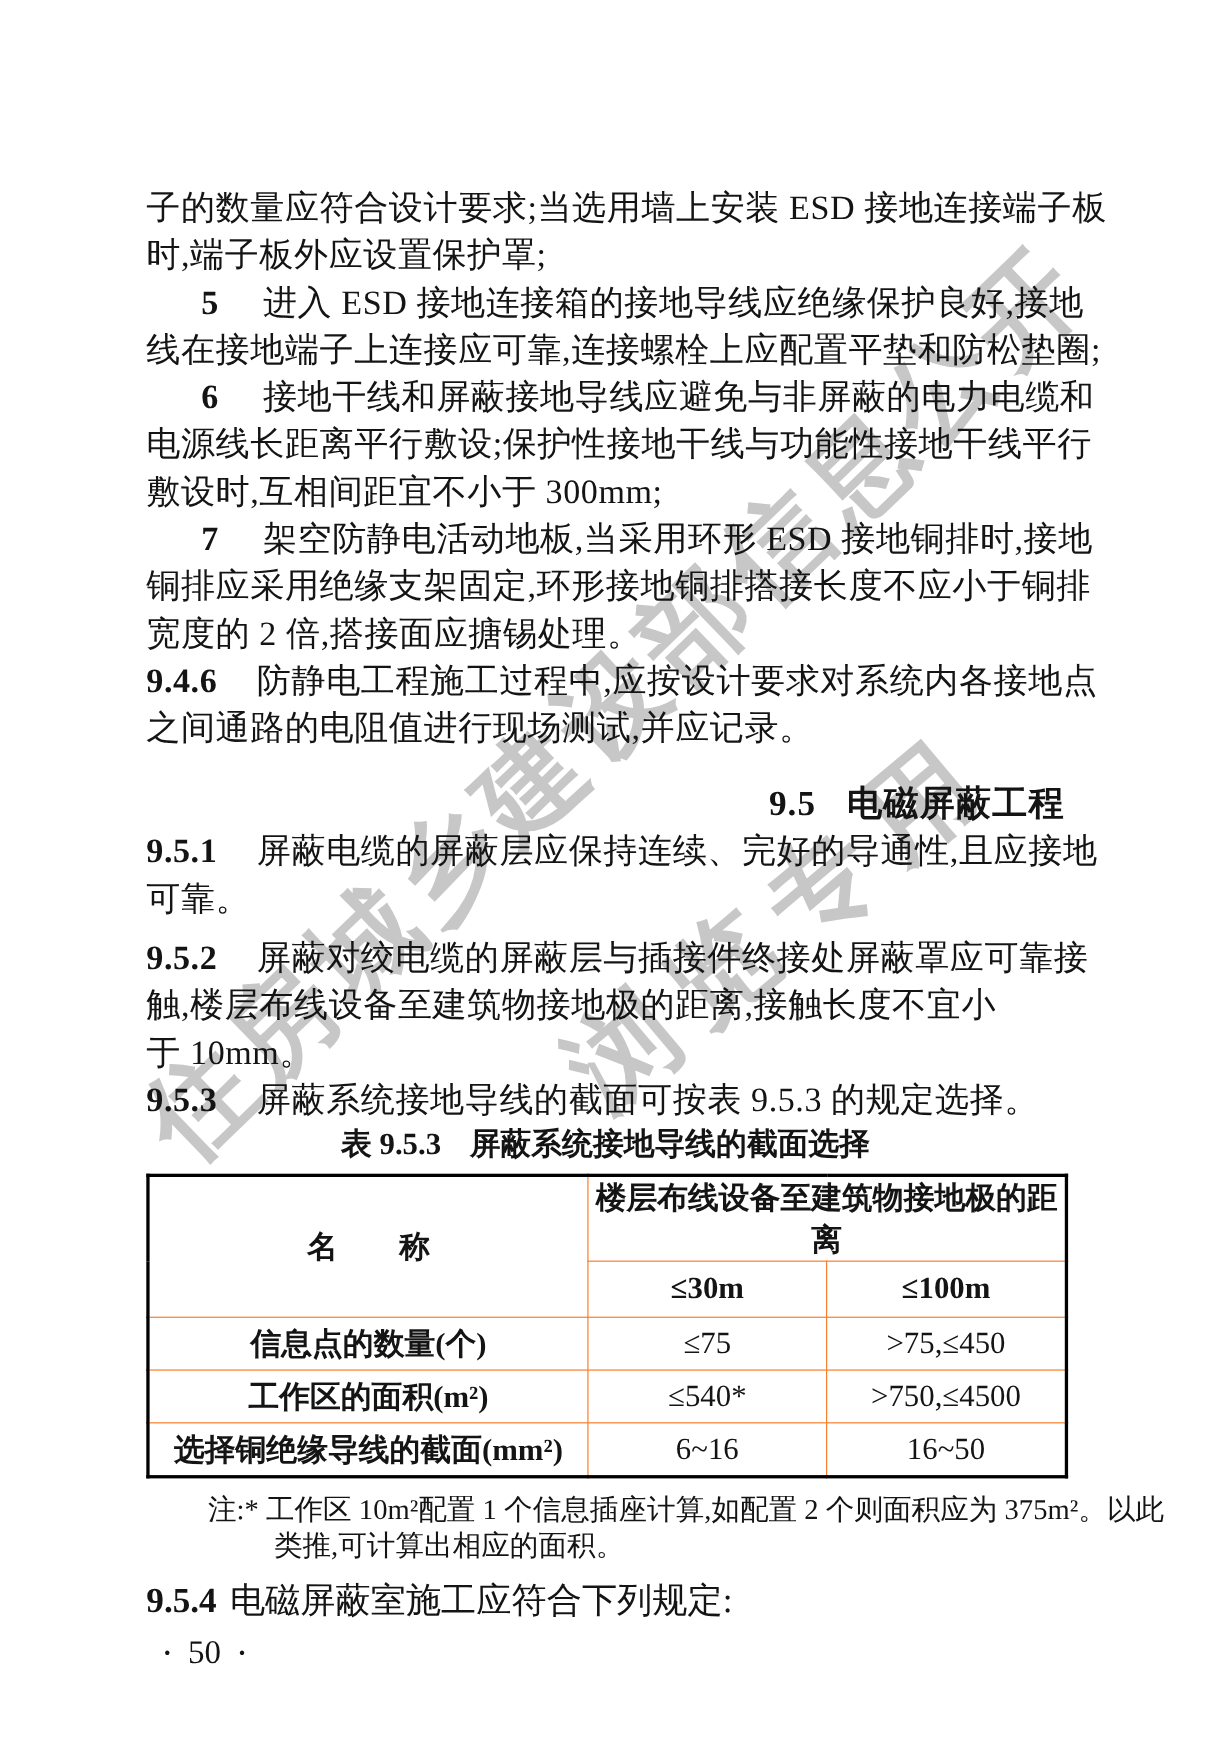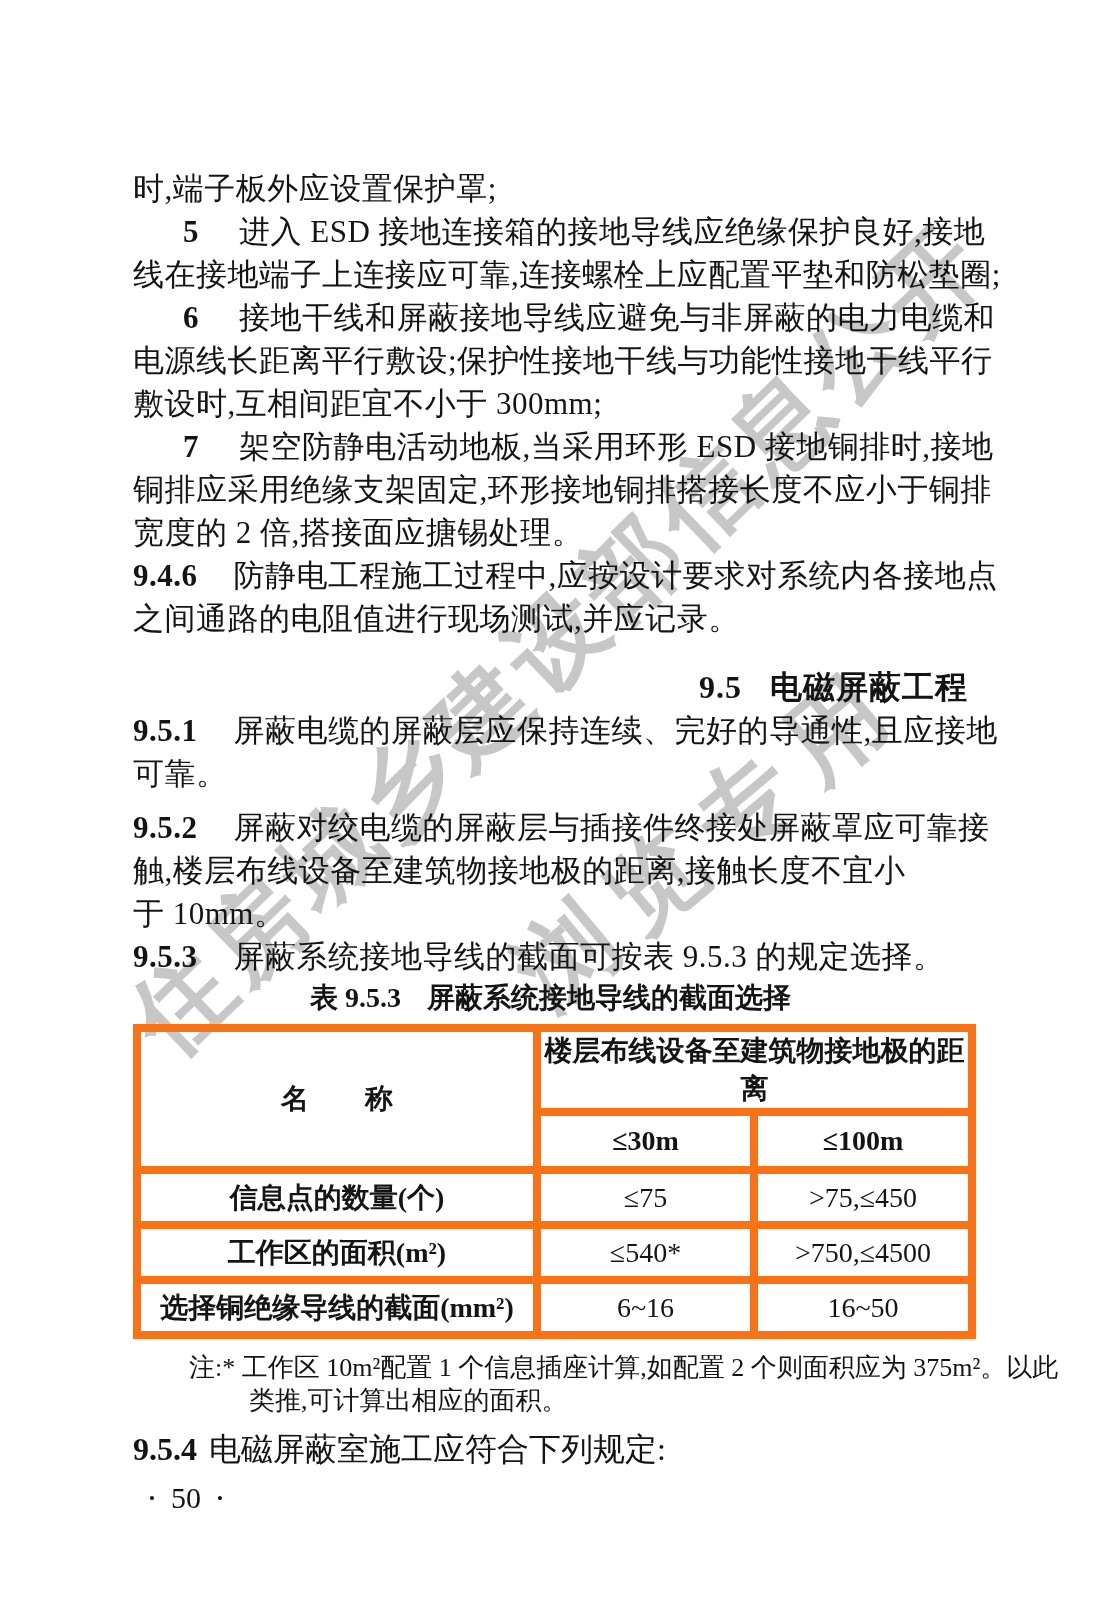--- a/index.html
+++ b/index.html
@@ -26,21 +26,21 @@
   .section-heading{margin-top:26px;text-align:right;font-weight:bold;
     font-size:32px;line-height:43px;letter-spacing:1px;}
   .section-heading .sh-num{margin-right:28px;}
   .block-951{}
   .block-952{margin-top:11px;}
   .table-title{margin-top:2px;text-align:center;font-weight:bold;
     font-size:28px;line-height:36px;}
   .table-title .t-prefix{margin-right:26px;}
   table.spec{border-collapse:collapse;margin-top:8px;width:835px;table-layout:fixed;
     border:3px solid #000;}
-  table.spec td{border:8px solid #f97316;text-align:center;vertical-align:middle;
+  table.spec td{border:1px solid #f97316;text-align:center;vertical-align:middle;
     font-size:28px;padding:0;}
   td.h1{height:44px;}
   td.h2{height:50px;}
   td.dr{height:47px;}
   .cell-bold{font-weight:bold;}
   .note{margin-top:12px;font-size:26px;line-height:33px;}
   .note-l1{padding-left:56px;white-space:nowrap;}
   .note-l2{padding-left:116px;white-space:nowrap;}
   .clause-954{margin-top:10px;font-size:32px;line-height:44px;white-space:nowrap;}
   .clause-954 .num{margin-right:12px;}
@@ -51,20 +51,21 @@
 </head>
 <body>
 
 <div class="page">
 
   <div class="wm wm-primary">住房城乡建设部信息公开</div>
   <div class="wm wm-secondary">浏览专用</div>
 
   <div class="content">
 
+    <div class="line"><span>子的数量应符合设计要求;当选用墙上安装 ESD 接地连接端子板</span></div>
     <div class="line"><span>时,端子板外应设置保护罩;</span></div>
     <div class="line indent"><span class="num">5</span><span>进入 ESD 接地连接箱的接地导线应绝缘保护良好,接地</span></div>
     <div class="line"><span>线在接地端子上连接应可靠,连接螺栓上应配置平垫和防松垫圈;</span></div>
     <div class="line indent"><span class="num">6</span><span>接地干线和屏蔽接地导线应避免与非屏蔽的电力电缆和</span></div>
     <div class="line"><span>电源线长距离平行敷设;保护性接地干线与功能性接地干线平行</span></div>
     <div class="line"><span>敷设时,互相间距宜不小于 300mm;</span></div>
     <div class="line indent"><span class="num">7</span><span>架空防静电活动地板,当采用环形 ESD 接地铜排时,接地</span></div>
     <div class="line"><span>铜排应采用绝缘支架固定,环形接地铜排搭接长度不应小于铜排</span></div>
     <div class="line"><span>宽度的 2 倍,搭接面应搪锡处理。</span></div>
     <div class="line"><span class="num">9.4.6</span><span>防静电工程施工过程中,应按设计要求对系统内各接地点</span></div>

